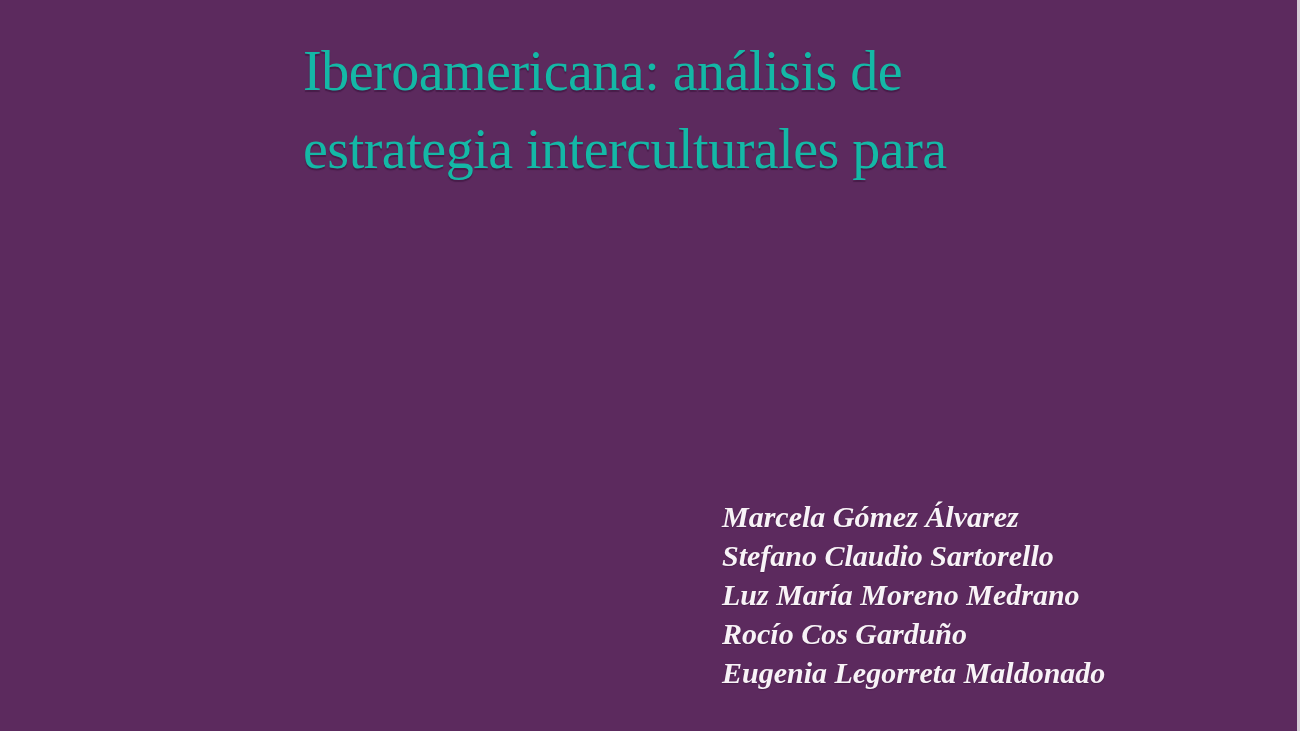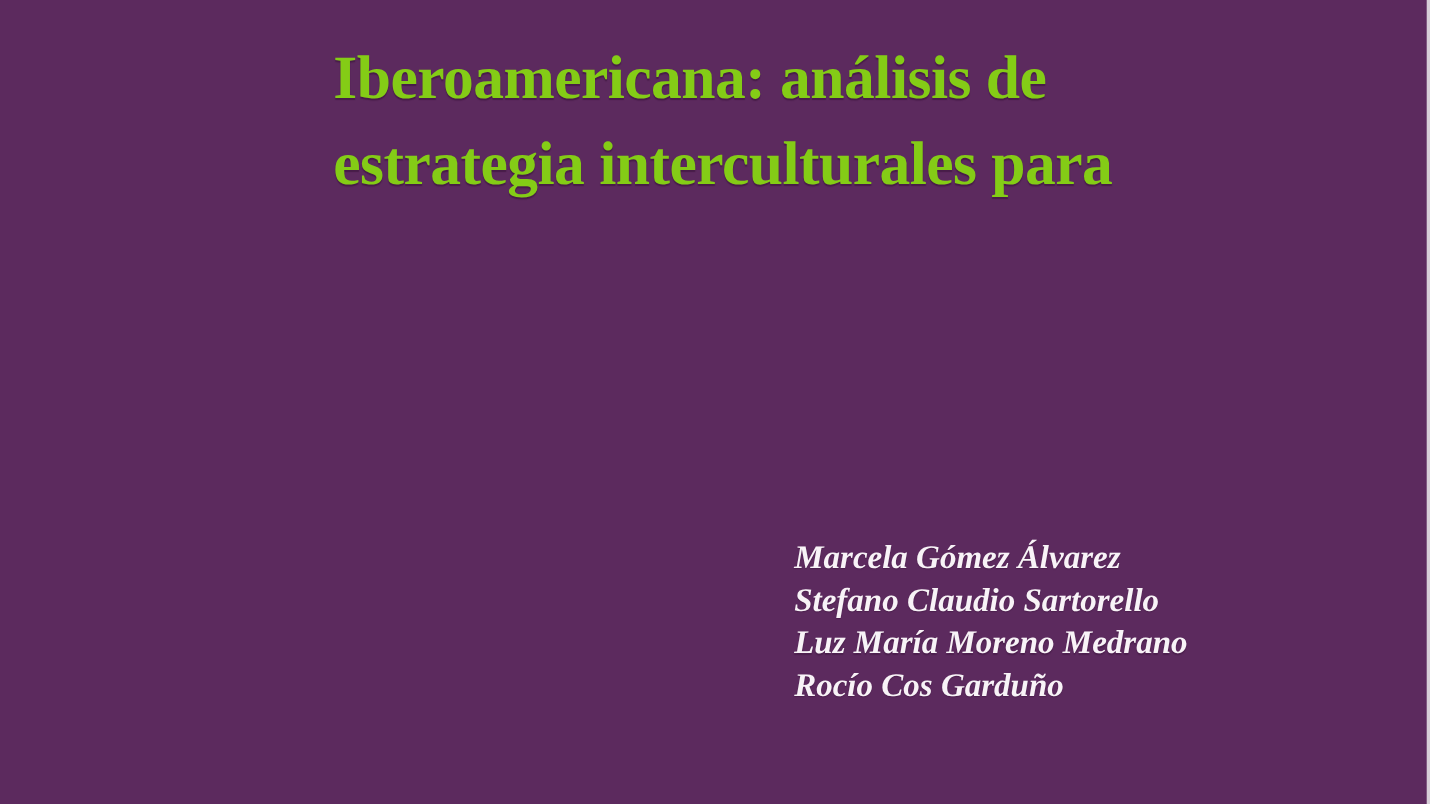--- a/index.html
+++ b/index.html
@@ -14,33 +14,33 @@
     background: #5c2a5e;
     font-family: "Liberation Serif", serif;
   }
   #title-block {
     position: absolute;
     left: 303px;
     top: -6px;
     width: 900px;
     font-size: 56px;
     line-height: 78px;
-    font-weight: bold;
+    font-weight: normal;
     letter-spacing: -0.5px;
-    color: #84cc16;
+    color: #14b8a6;
     text-shadow: 0 2px 1px rgba(46, 12, 46, 0.45);
   }
   .title-line {
     display: block;
     white-space: nowrap;
   }
   #author-block {
     position: absolute;
     left: 722px;
-    top: 487px;
+    top: 497px;
     width: 520px;
     font-size: 30px;
     line-height: 39px;
     font-style: italic;
     font-weight: bold;
     color: #f8f3f7;
     text-shadow: 0 1px 1px rgba(46, 12, 46, 0.35);
   }
   .author-name {
     display: block;
@@ -63,17 +63,18 @@
   <h1 id="title-block">
     <span class="title-line">Iberoamericana: análisis de</span>
     <span class="title-line">estrategia interculturales para</span>
   </h1>
 
   <div id="author-block">
     <span class="author-name">Marcela Gómez Álvarez</span>
     <span class="author-name">Stefano Claudio Sartorello</span>
     <span class="author-name">Luz María Moreno Medrano</span>
     <span class="author-name">Rocío Cos Garduño</span>
+    <span class="author-name">Eugenia Legorreta Maldonado</span>
   </div>
 
   <div id="page-edge-strip"></div>
 
 </div>
 
 </body></html>

